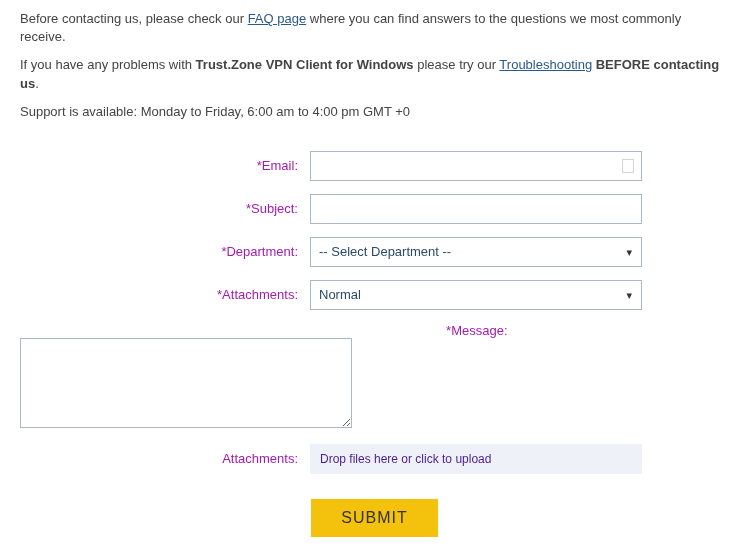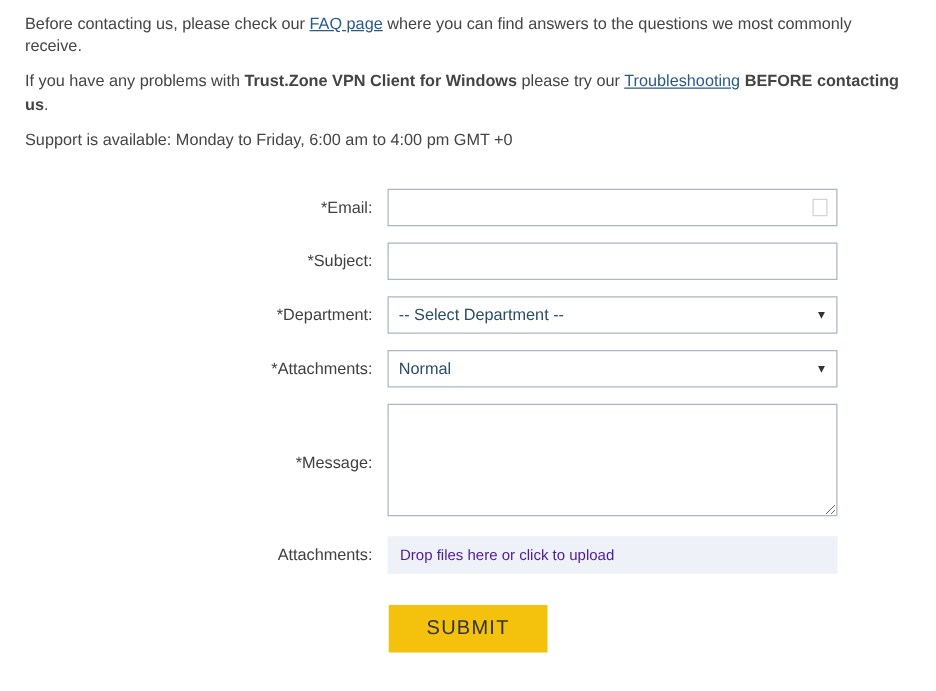--- a/index.html
+++ b/index.html
@@ -26,25 +26,25 @@
     }
     .form-row {
       display: flex;
       align-items: center;
       margin-bottom: 13px;
     }
     .form-label {
       width: 290px;
       text-align: right;
       padding-right: 12px;
-      color: #404040;
+      color: #a21caf;
       font-size: 13px;
     }
     .form-field {
-      width: 360px;
+      width: 332px;
     }
     input[type="text"], textarea, select {
       width: 100%;
       border: 1px solid #aab7c4;
       padding: 6px 8px;
       font-size: 13px;
       font-family: Arial, sans-serif;
       color: #2a4a6a;
       height: 30px;
     }
@@ -134,20 +134,21 @@
       color: #333;
       letter-spacing: 1px;
       cursor: pointer;
       font-family: Arial, sans-serif;
     }
     .message-row .form-label {
       align-self: center;
     }
     .message-row {
       align-items: flex-start;
+      flex-direction: column;
     }
     .email-input-wrap {
       position: relative;
     }
     .email-input-wrap .file-icon {
       position: absolute;
       right: 8px;
       top: 50%;
       transform: translateY(-50%);
       width: 12px;

